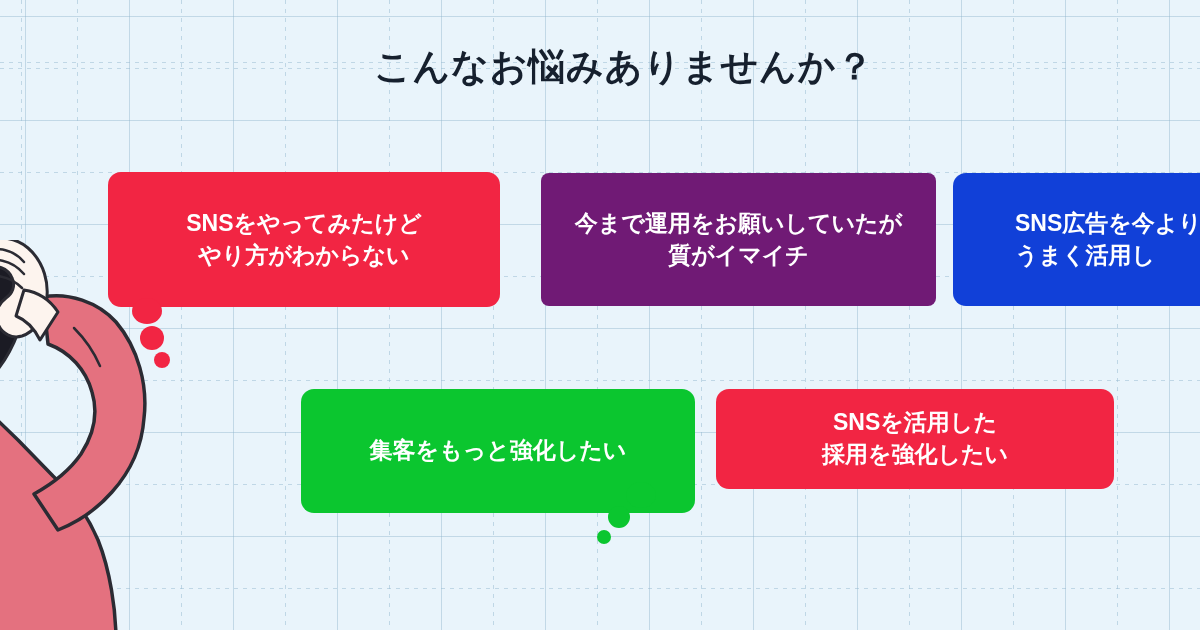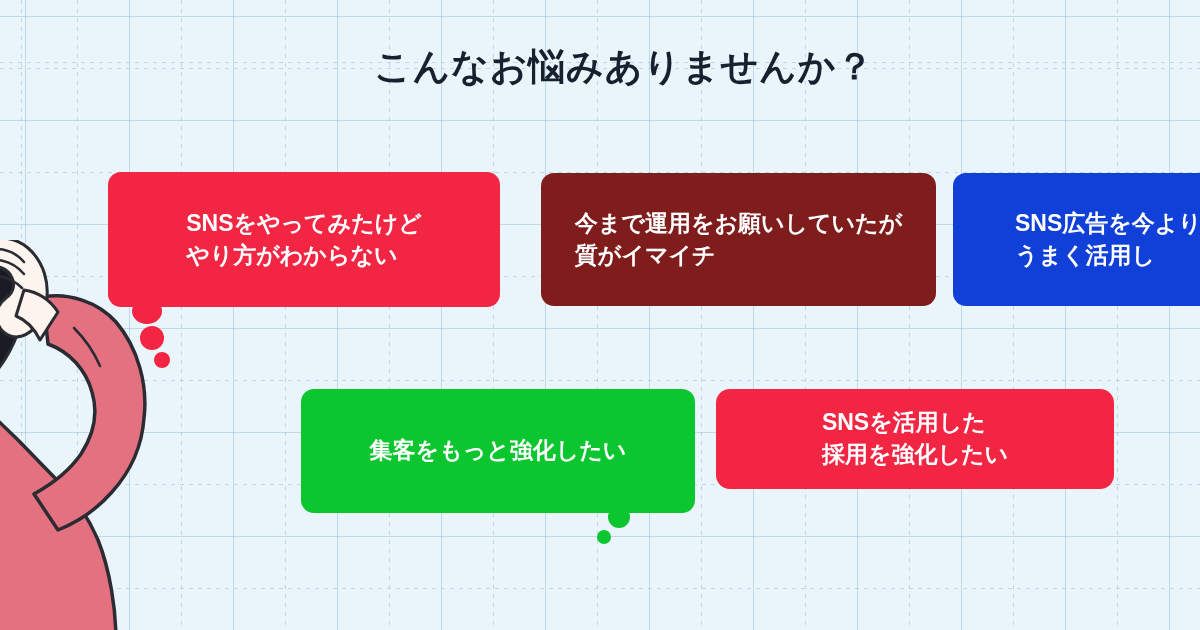--- a/index.html
+++ b/index.html
@@ -82,21 +82,21 @@
   }
 
   
   .bubble {
     position: absolute;
     border-radius: 13px;
     color: #ffffff;
     font-weight: 700;
     font-size: 23px;
     line-height: 1.38;
-    text-align: left;
+    text-align: center;
     display: flex;
     align-items: center;
     justify-content: center;
     box-sizing: border-box;
     padding: 6px 14px;
     white-space: pre-line;
   }
   .bubble .txt {
     display: block;
     white-space: pre-line;
@@ -131,21 +131,21 @@
   
   #bubble-4 {
     left: 301px;  top: 389px;  width: 394px;  height: 124px;
   }
   #bubble-4-tail-0 { left: 626px; top: 482px; width: 30px; height: 26px; }
   #bubble-4-tail-1 { left: 608px; top: 506px; width: 22px; height: 22px; }
   #bubble-4-tail-2 { left: 597px; top: 530px; width: 14px; height: 14px; }
 
   
   #bubble-5 {
-    left: 716px;  top: 389px;  width: 398px;  height: 100px; border-radius: 14px;
+    left: 716px;  top: 389px;  width: 398px;  height: 100px;
   }
 
   
   #illustration {
     position: absolute;
     left: -52px;
     top: 240px;
     width: 230px;
     height: 400px;
     pointer-events: none;
@@ -163,21 +163,21 @@
   <div id="headline">こんなお悩みありませんか？</div>
 
   <div class="bubble" id="bubble-1" style="background-color: rgb(242, 37, 67);">
     <span class="txt">SNSをやってみたけど
 やり方がわからない</span>
   </div>
   <div class="bubble-tail" id="bubble-1-tail-0" style="background-color: rgb(242, 37, 67);"></div>
   <div class="bubble-tail" id="bubble-1-tail-1" style="background-color: rgb(242, 37, 67);"></div>
   <div class="bubble-tail" id="bubble-1-tail-2" style="background-color: rgb(242, 37, 67);"></div>
 
-  <div class="bubble" id="bubble-2" style="background-color: #7f1d1d;">
+  <div class="bubble" id="bubble-2" style="background-color: #701a75; border-radius: 8px;">
     <span class="txt">今まで運用をお願いしていたが
 質がイマイチ</span>
   </div>
 
   <div class="bubble" id="bubble-3" style="background-color: rgb(17, 64, 216);">
     <span class="txt">SNS広告を今より
 うまく活用し</span>
   </div>
 
   <div class="bubble" id="bubble-4" style="background-color: rgb(11, 198, 47);">

